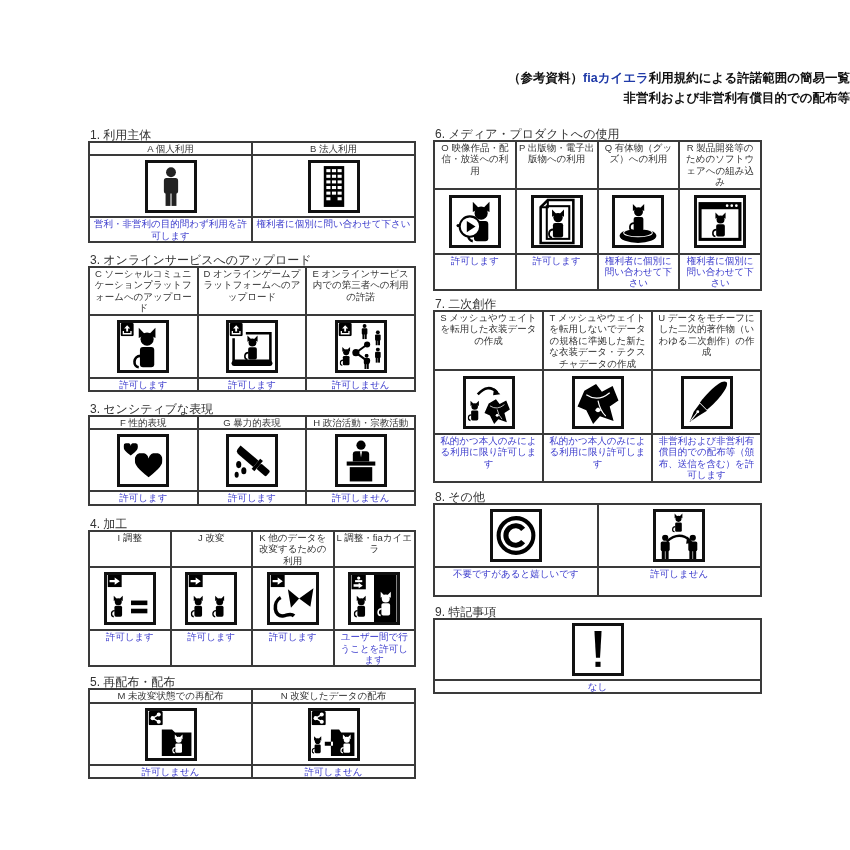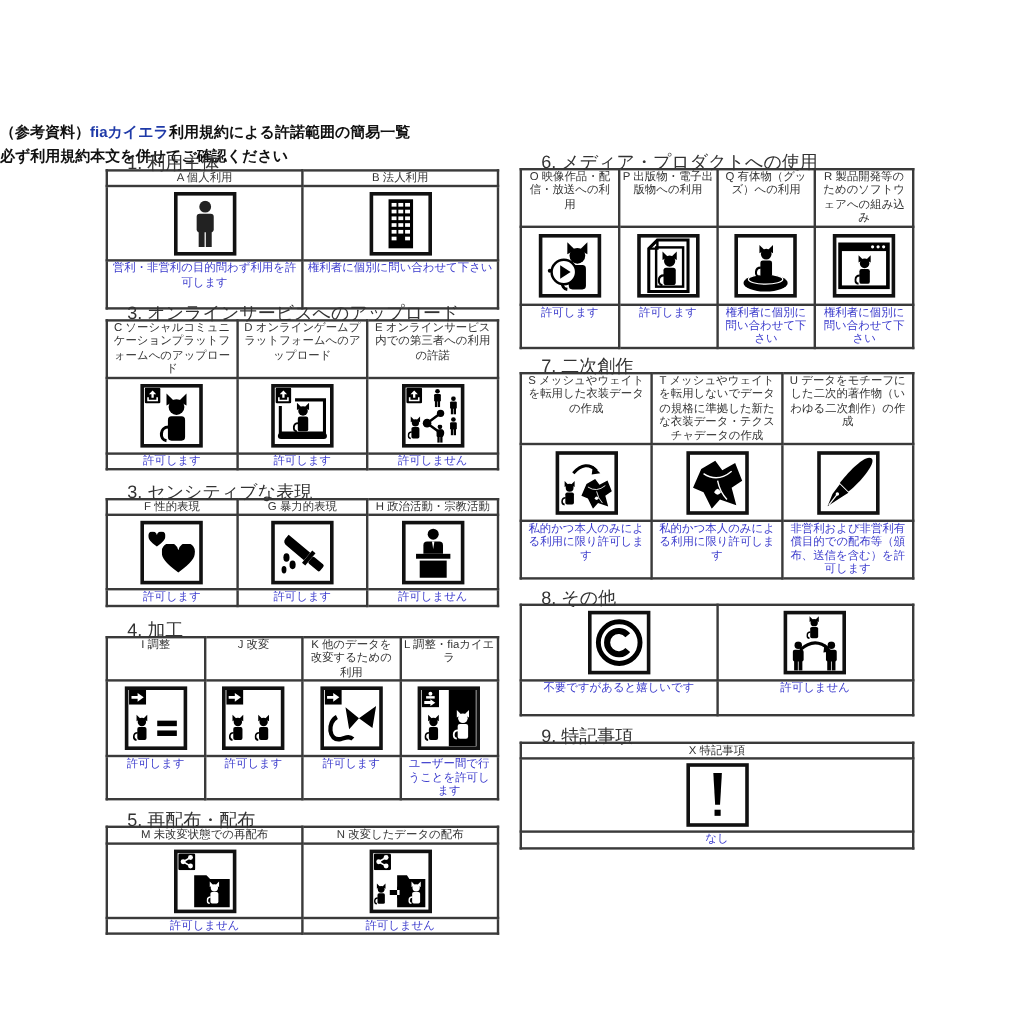--- a/index.html
+++ b/index.html
@@ -1,20 +1,20 @@
 <!DOCTYPE html>
 <html><head>
 <meta charset="utf-8">
 <style>
   html,body{margin:0;padding:0;background:#fff;}
   body{width:850px;height:850px;position:relative;overflow:hidden;font-family:"Liberation Sans","DejaVu Sans",sans-serif;color:#222;}
-  .title{position:absolute;left:0;width:850px;text-align:left;font-weight:bold;font-size:12.5px;color:#111;white-space:nowrap;margin-top:32px;}
+  .title{position:absolute;left:0;width:850px;text-align:right;font-weight:bold;font-size:12.5px;color:#111;white-space:nowrap;}
   .title .brand{color:#1f3aa8;}
   .sec{position:absolute;}
-  .sec-title{position:absolute;top:-14px;left:18px;font-size:15px;color:#333;white-space:nowrap;}
+  .sec-title{position:absolute;top:-14px;left:2px;font-size:12px;color:#333;white-space:nowrap;}
   table{border-collapse:collapse;table-layout:fixed;width:100%;}
   td{border:2px solid #3a3a3a;text-align:center;vertical-align:top;font-size:9.5px;line-height:11.4px;padding:0 2px;overflow:hidden;word-break:break-all;}
   td.hd{color:#333;}
   td.st{color:#3a3acc;}
   td.ic{vertical-align:middle;padding:0;}
   .ibox{width:52px;height:53px;border:3px solid #111;box-sizing:border-box;margin:0 auto;background:#fff;}
   .ibox svg{display:block;width:46px;height:47px;}
 </style>
 </head>
 <body>
@@ -58,21 +58,21 @@
       <path d="M10 14 Q22 22 34 12" fill="none" stroke="#fff" stroke-width="1.2"></path>
       <path d="M22 20 Q24 30 30 36" fill="none" stroke="#fff" stroke-width="1.2"></path>
       <path d="M19 30 Q22 24 25 30 Q22 34 19 30Z" fill="#fff"></path>
     </symbol>
   </defs>
 </svg>
 
 <div class="title" style="top:70px">
   <span>（参考資料）</span><span class="brand">fiaカイエラ</span><span>利用規約による許諾範囲の簡易一覧</span>
 </div>
-<div class="title" style="top:90px">必ず利用規約本文を併せてご確認ください</div>
+<div class="title" style="top:90px">非営利および非営利有償目的での配布等</div>
 
 <div class="sec" style="left:88px;top:141px;width:328px">
   <div class="sec-title">1. 利用主体</div>
   <table>
     <tbody>
         <tr style="height:13px">
       <td class="hd">A 個人利用</td>
       <td class="hd">B 法人利用</td>
     </tr>
     <tr style="height:62px">
@@ -103,21 +103,21 @@
           <rect x="14.5" y="28" width="4" height="3"></rect>
                   <rect x="20" y="28" width="4" height="3"></rect>
                   <rect x="25.5" y="28" width="4" height="3"></rect>
           <rect x="14.5" y="33.5" width="4" height="3"></rect>
                   <rect x="25.5" y="33.5" width="4" height="3"></rect>
         </g>
               </svg>
             </div>
           </td>
     </tr>
-    <tr style="height:40px">
+    <tr style="height:25px">
       <td class="st">営利・非営利の目的問わず利用を許可します</td>
       <td class="st">権利者に個別に問い合わせて下さい</td>
     </tr>
   </tbody>
     </table>
 </div>
 
 <div class="sec" style="left:88px;top:266px;width:328px">
   <div class="sec-title">3. オンラインサービスへのアップロード</div>
   <table>
@@ -469,23 +469,20 @@
       <td class="st">許可しません</td>
     </tr>
   </tbody>
     </table>
 </div>
 
 <div class="sec" style="left:433px;top:618px;width:329px">
   <div class="sec-title">9. 特記事項</div>
   <table>
     <tbody>
-        <tr style="height:13px">
-      <td class="hd">X 特記事項</td>
-    </tr>
     <tr style="height:61px">
       <td class="ic">
             <div class="ibox">
               <svg viewBox="0 0 44 46">
         <path d="M18.5 5 H25.5 L24 31 H20 Z" fill="#000"></path>
         <rect x="19.5" y="35" width="5" height="5" fill="#000"></rect>
               </svg>
             </div>
           </td>
     </tr>

